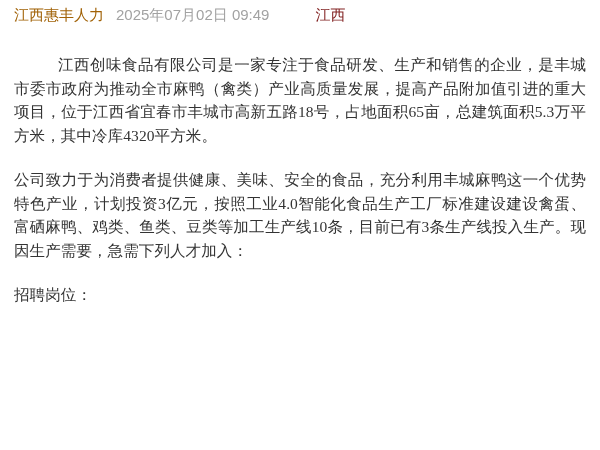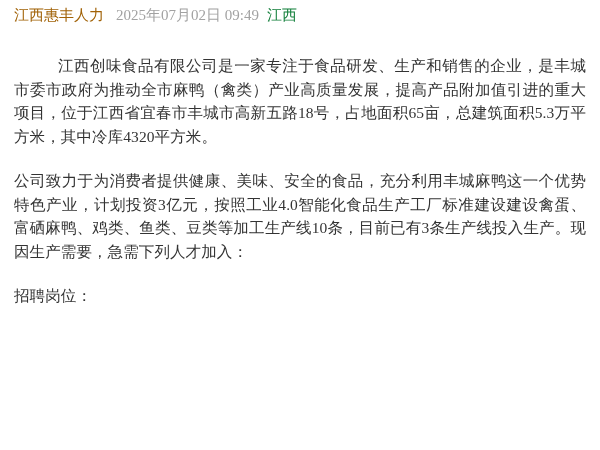--- a/index.html
+++ b/index.html
@@ -35,25 +35,25 @@
     font-family: "Liberation Sans", sans-serif;
     white-space: nowrap;
   }
   .meta .account {
     color: #a16207;
     margin-right: 12px;
     cursor: pointer;
   }
   .meta .date {
     color: #a2a2a2;
-    margin-right: 8px;
-    font-family: Liberation Serif, serif;
+    margin-right: 20px;
   }
   .meta .loc {
-    color: #15803d;
+    color: #7f1d1d;
+    margin-left: 26px;
   }
   .content {
     margin-top: 28px;
     font-family: "Liberation Serif", serif;
     font-size: 15.5px;
     line-height: 23.5px;
     color: #333333;
     text-align: justify;
     letter-spacing: 0.1px;
   }

